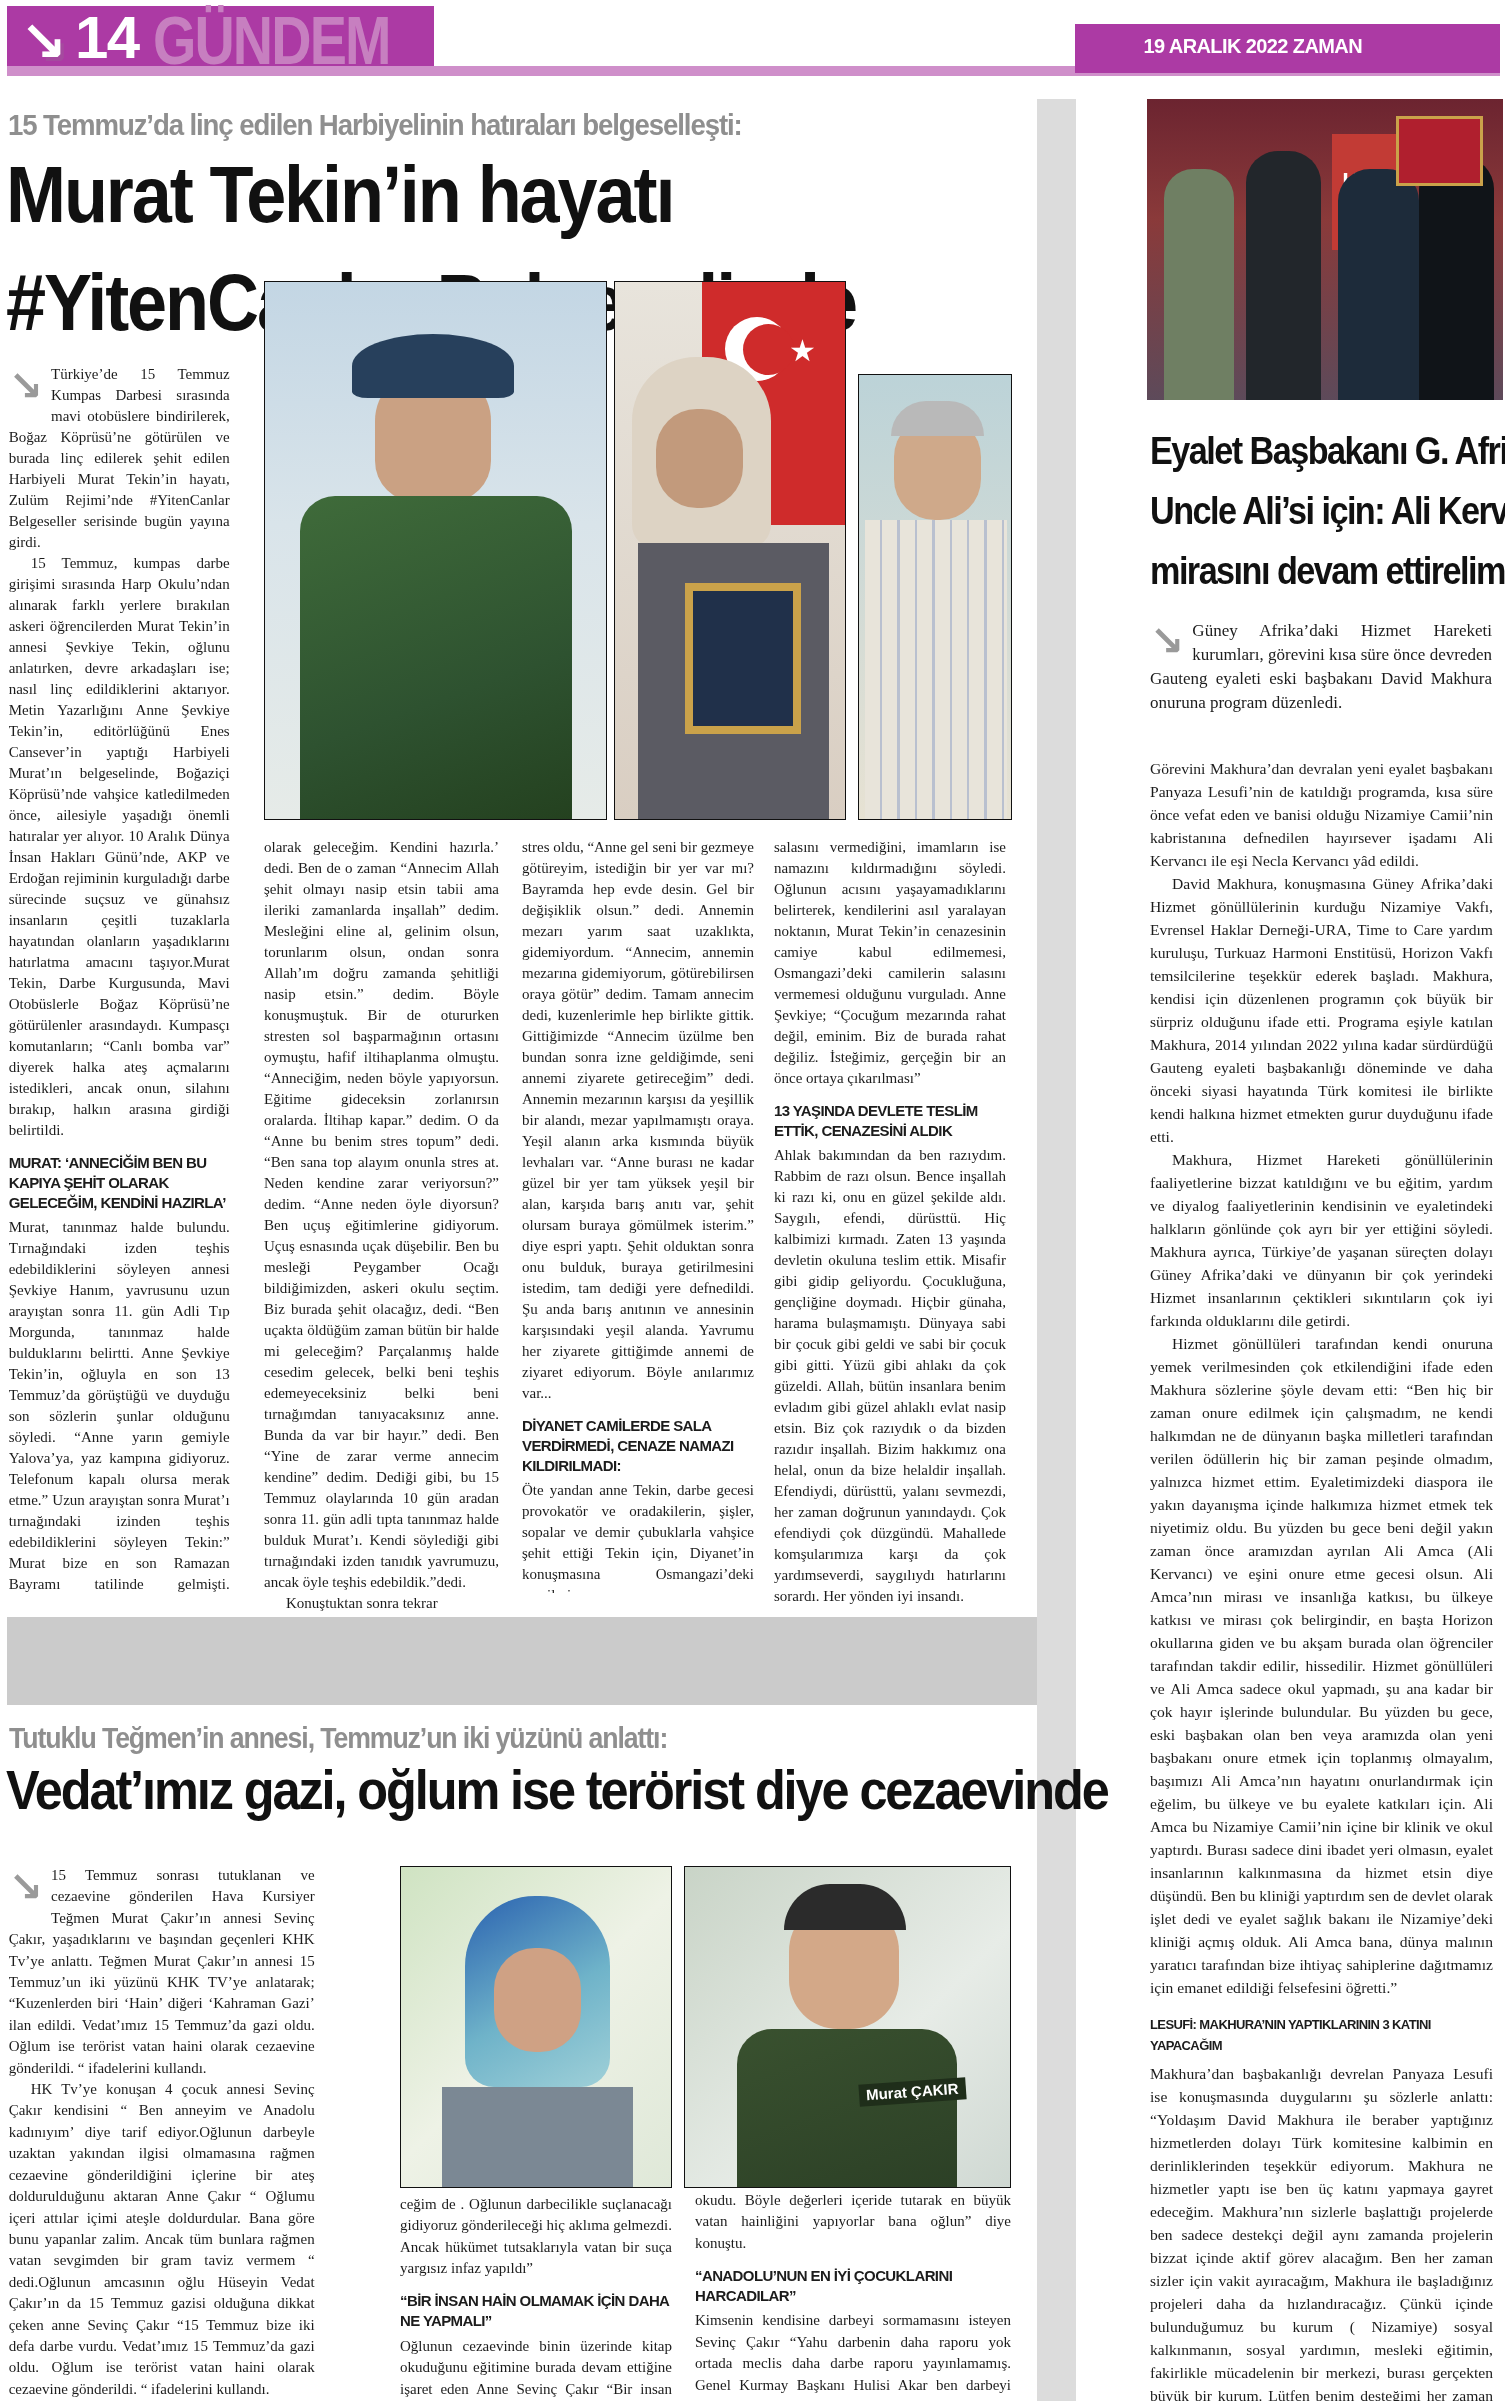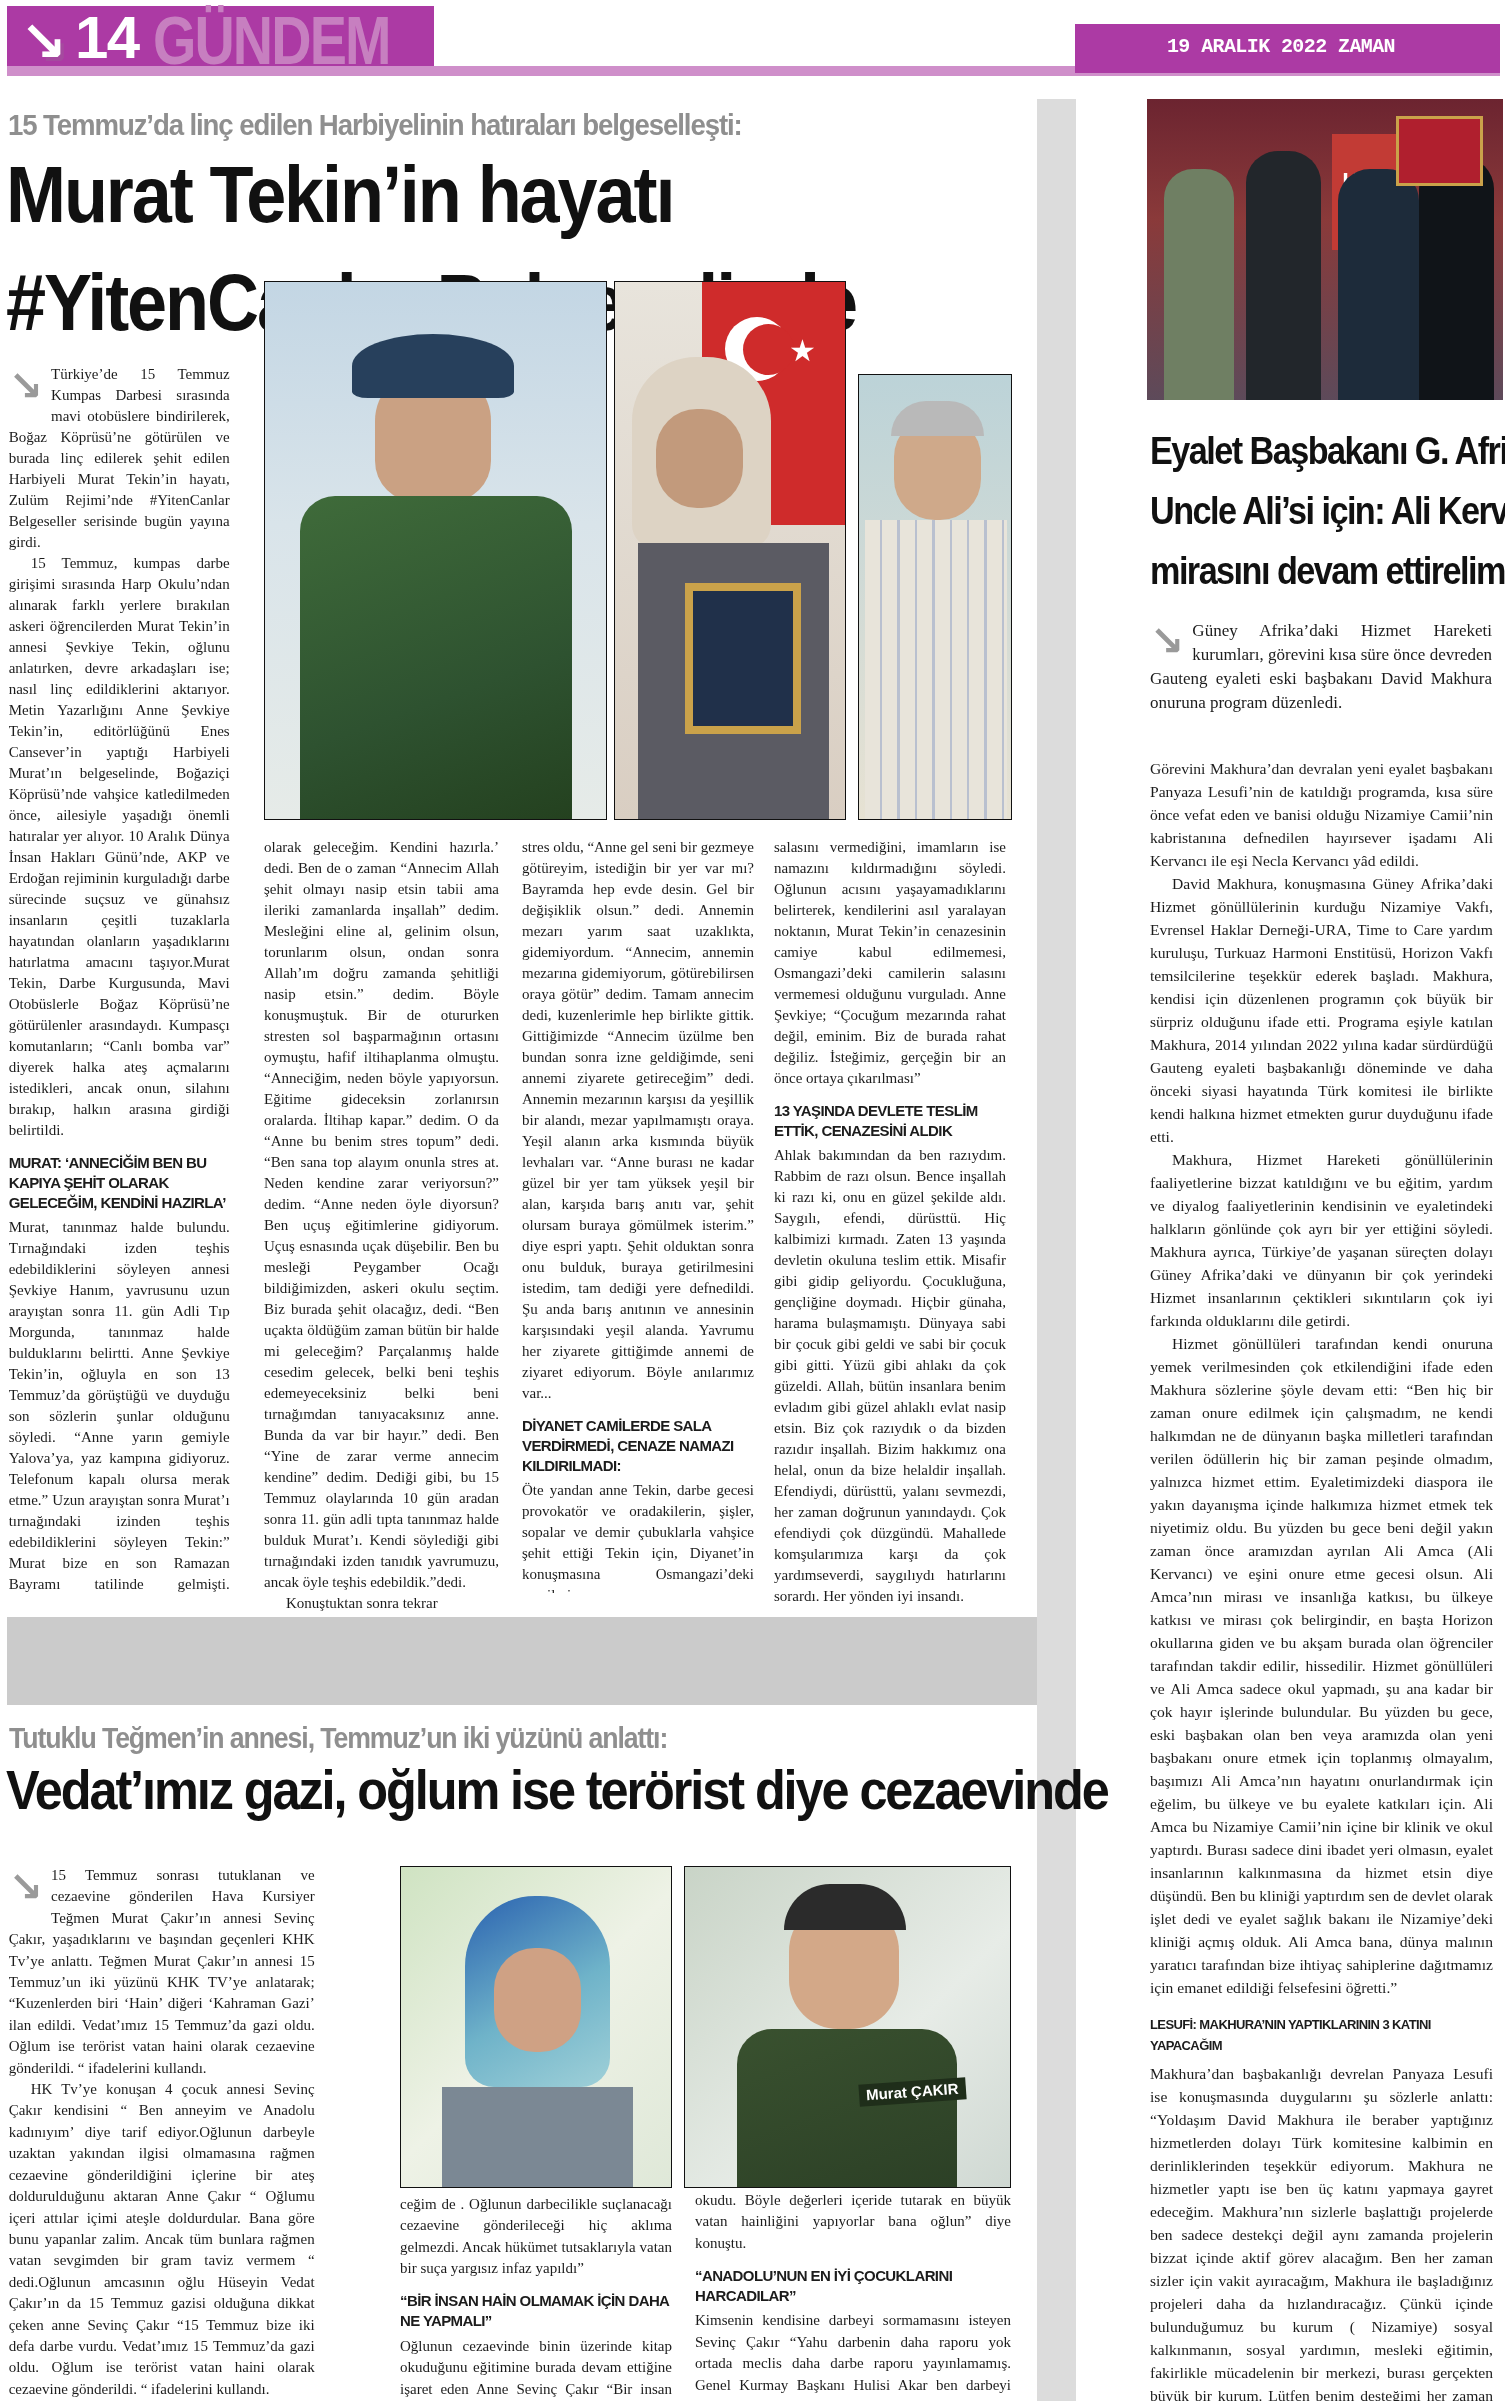--- a/index.html
+++ b/index.html
@@ -10,21 +10,21 @@
   .mast-left{left:7px;top:5.8px;width:427px;height:60px;background:#ac3aa4;}
   .mast-strip{left:7px;top:66px;width:1493px;height:10.4px;background:#cf8fca;}
   .mast-right{left:1075px;top:24px;width:425px;height:49px;background:#ac3aa4;}
   .logo-arrow{left:12.7px;top:8px;font-family:"DejaVu Sans",sans-serif;font-weight:700;
               font-size:56px;line-height:56px;color:#ffffff;text-shadow:3.5px 3.5px 0 #8a8a8a33;}
   .pagenum{left:68px;top:2.3px;font-family:"Liberation Sans",sans-serif;font-weight:700;
            font-size:60px;line-height:60px;color:#ffffff;letter-spacing:-1.7px;}
   .section{left:146px;top:0px;font-family:"Liberation Sans",sans-serif;font-weight:700;
            font-size:68px;line-height:68px;color:#c77fc0;letter-spacing:-2.3px;
            transform:scaleX(.82);transform-origin:0 0;white-space:nowrap;}
-  .dateline{left:1065px;top:35px;width:330px;text-align:right;font-family:Liberation Mono, monospace;
+  .dateline{left:1032px;top:35px;width:330px;text-align:right;font-family:Liberation Sans, sans-serif;
             color:#fff;font-size:20px;font-weight:700;letter-spacing:-0.6px;}
   .dateline b{font-weight:900;}
   
   .kicker{font-family:"Liberation Sans",sans-serif;font-weight:700;color:#8f8f8f;
           letter-spacing:-1.2px;transform:scaleX(.92);transform-origin:0 0;white-space:nowrap;}
   .kick-main{left:8px;top:108px;font-size:30px;}
   .hl{font-family:"Liberation Sans",sans-serif;font-weight:700;color:#111;
       letter-spacing:-2.3px;transform:scaleX(.9);transform-origin:0 0;white-space:nowrap;}
   .hl-main{left:5.8px;top:141px;font-size:80px;line-height:108px;}
   
@@ -162,21 +162,21 @@
     <div class="abs" style="left:99px;top:17.4px;width:122px;height:46px;background:#2b2b2b;border-radius:46px 46px 0 0;"></div>
     <div class="abs" style="left:52px;top:162px;width:220px;height:159px;background:linear-gradient(160deg,#39512f 0%,#2c4026 100%);border-radius:35px 35px 0 0;"></div>
     <div class="abs plabel" style="left:174px;top:214px;background:#1f2e1a;color:#fff;font-size:15px;padding:2.3px 7px;transform:rotate(-4deg);">Murat ÇAKIR</div>
   </div>
 
   <div class="abs col bot-col" style="left:8.7px;top:1865px;width:306px;height:537px;">
     <span class="lead-arrow">↘</span>
     <span><p class="p">15 Temmuz sonrası tutuklanan ve cezaevine gönderilen Hava Kursiyer Teğmen Murat Çakır’ın annesi Sevinç Çakır, yaşadıklarını ve başından geçenleri KHK Tv’ye anlattı. Teğmen Murat Çakır’ın annesi 15 Temmuz’un iki yüzünü KHK TV’ye anlatarak; “Kuzenlerden biri ‘Hain’ diğeri ‘Kahraman Gazi’ ilan edildi. Vedat’ımız 15 Temmuz’da gazi oldu. Oğlum ise terörist vatan haini olarak cezaevine gönderildi. “ ifadelerini kullandı.</p><p class="p">HK Tv’ye konuşan 4 çocuk annesi Sevinç Çakır kendisini “ Ben anneyim ve Anadolu kadınıyım’ diye tarif ediyor.Oğlunun darbeyle uzaktan yakından ilgisi olmamasına rağmen cezaevine gönderildiğini içlerine bir ateş doldurulduğunu aktaran Anne Çakır “ Oğlumu içeri attılar içimi ateşle doldurdular. Bana göre bunu yapanlar zalim. Ancak tüm bunlara rağmen vatan sevgimden bir gram taviz vermem “ dedi.Oğlunun amcasının oğlu Hüseyin Vedat Çakır’ın da 15 Temmuz gazisi olduğuna dikkat çeken anne Sevinç Çakır “15 Temmuz bize iki defa darbe vurdu. Vedat’ımız 15 Temmuz’da gazi oldu. Oğlum ise terörist vatan haini olarak cezaevine gönderildi. “ ifadelerini kullandı.</p><p class="p">Oğlumun üzerine bir hikaye yazıldığını ve bu hikayeyi de bizlerin kabule etmesini istediklerini aktaran anne Sevinç Çakır, şöyle devam etti:“Ben bunları kabul etmiyorum. Etmeye-</p></span>
   </div>
   <div class="abs col bot-col" style="left:400px;top:2194px;width:272px;height:207px;">
-      <p class="p">ceğim de . Oğlunun darbecilikle suçlanacağı cezaevine gönderileceği hiç aklıma gelmezdi. Ancak hükümet tutsaklarıyla vatan bir suça yargısız infaz yapıldı”</p>
+      <p class="p">ceğim de . Oğlunun darbecilikle suçlanacağı gidiyoruz gönderileceği hiç aklıma gelmezdi. Ancak hükümet tutsaklarıyla vatan bir suça yargısız infaz yapıldı”</p>
       <h4 class="sub">“BİR İNSAN HAİN OLMAMAK İÇİN DAHA NE YAPMALI”</h4>
       <p class="p">Oğlunun cezaevinde binin üzerinde kitap okuduğunu eğitimine burada devam ettiğine işaret eden Anne Sevinç Çakır “Bir insan daha ne yapmalı ki vatan haini olmasın. Oğlum bana annecim ben sana mektup yazamıyorum fazla zamanım yok diyor düşünebiliyor musunuz? . İçeri de ders çalışıyor. Şu anda hafız oldu benim oğlum. Şu ana kadar oğlun binin üzerinde kitap</p>
     </div>
   <div class="abs col bot-col" style="left:695px;top:2190px;width:316px;height:211px;">
       <p class="p">okudu. Böyle değerleri içeride tutarak en büyük vatan hainliğini yapıyorlar bana oğlun” diye konuştu.</p>
       <h4 class="sub">“ANADOLU’NUN EN İYİ ÇOCUKLARINI HARCADILAR”</h4>
       <p class="p">Kimsenin kendisine darbeyi sormamasını isteyen Sevinç Çakır “Yahu darbenin daha raporu yok ortada meclis daha darbe raporu yayınlamamış. Genel Kurmay Başkanı Hulisi Akar ben darbeyi bileyeceğim diyecek. Binali Yıldırım bu darbe projeydi diyecek. Ancak Anadolu’nun Sevincinden darbeyi soracaksınız. Ordunun en kalifiye elamanlarını harcayan sizlersiniz. Darbeyle bizim uzaktan yakın ilgimiz yok” dedi.</p>
     </div>
 
 </div>

